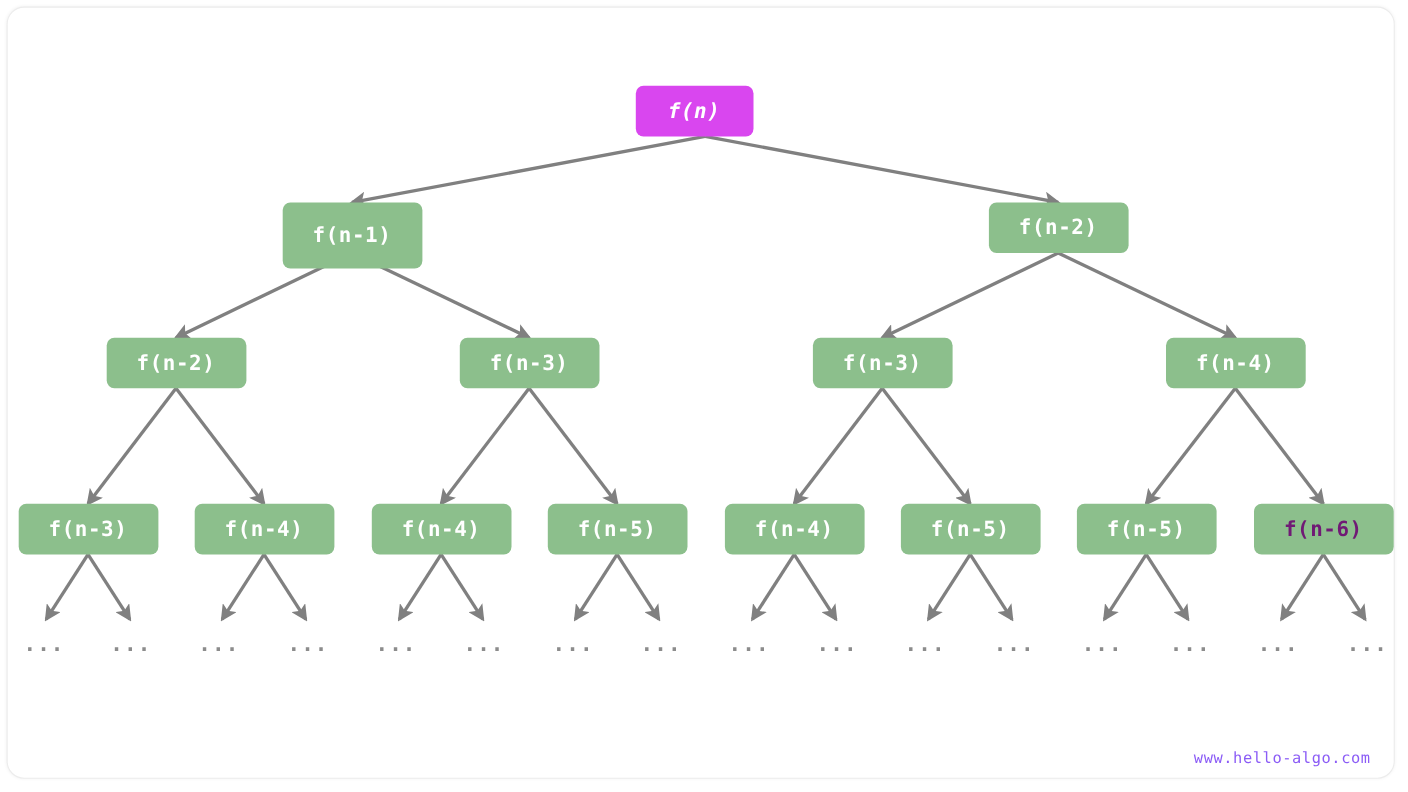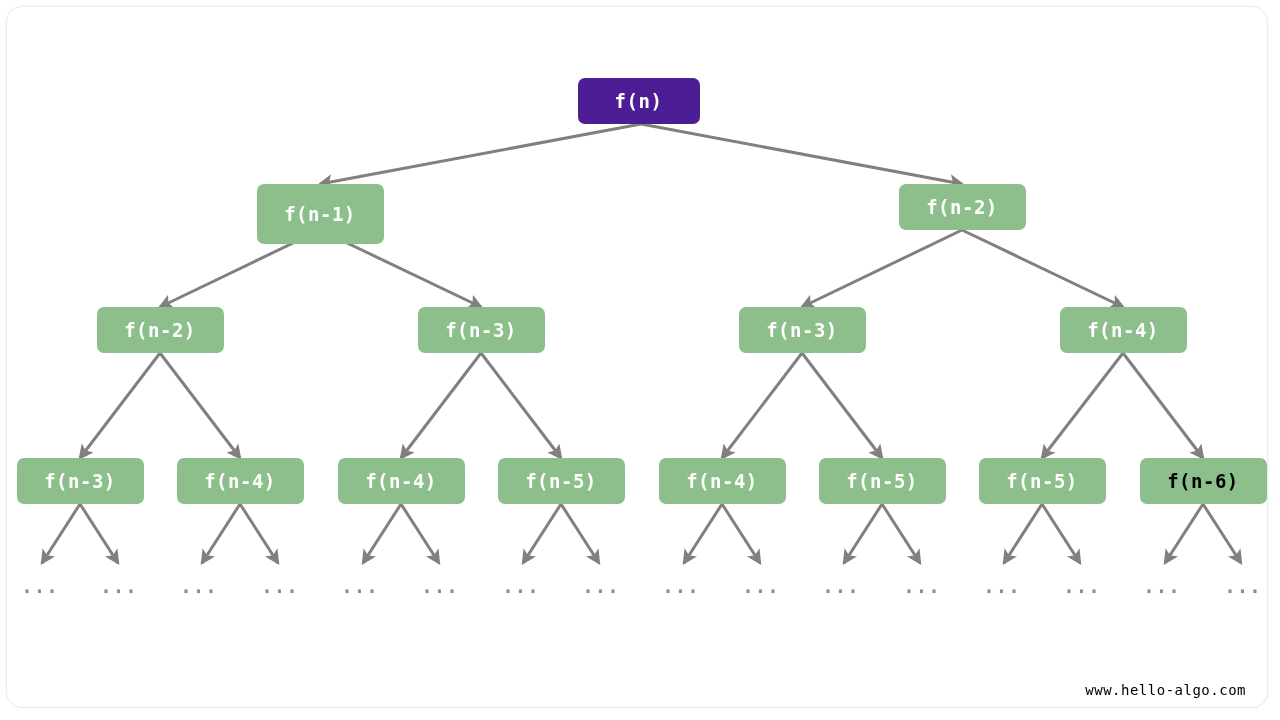--- a/index.html
+++ b/index.html
@@ -67,21 +67,21 @@
     letter-spacing: 1px;
     text-align: center;
     transform: translateX(-50%);
     white-space: nowrap;
   }
 
   #watermark {
     position: absolute;
     right: 34px;
     bottom: 22px;
-    color: #000000;
+    color: #8b5cf6;
     font-family: "DejaVu Sans Mono", monospace;
     font-size: 14px;
     letter-spacing: 0.5px;
     white-space: nowrap;
   }
 </style>
 </head>
 <body>
 
 <div id="canvas">
@@ -121,35 +121,35 @@
         <line x1="882" y1="504" x2="844" y2="563" stroke="#808080" stroke-width="3" stroke-linecap="butt" marker-end="url(#arrowhead)"></line>
         <line x1="882" y1="504" x2="920" y2="563" stroke="#808080" stroke-width="3" stroke-linecap="butt" marker-end="url(#arrowhead)"></line>
         <line x1="1042" y1="504" x2="1004" y2="563" stroke="#808080" stroke-width="3" stroke-linecap="butt" marker-end="url(#arrowhead)"></line>
         <line x1="1042" y1="504" x2="1080" y2="563" stroke="#808080" stroke-width="3" stroke-linecap="butt" marker-end="url(#arrowhead)"></line>
         <line x1="1203" y1="504" x2="1165" y2="563" stroke="#808080" stroke-width="3" stroke-linecap="butt" marker-end="url(#arrowhead)"></line>
         <line x1="1203" y1="504" x2="1241" y2="563" stroke="#808080" stroke-width="3" stroke-linecap="butt" marker-end="url(#arrowhead)"></line>
       </g>
   </svg>
 
   <div id="node-layer">
-      <div class="node" style="left: 577.5px; top: 78px; width: 122px; height: 46px; background: #4c1d95; color: rgb(255, 255, 255);">f(n)</div>
+      <div class="node" style="left: 577.5px; top: 78px; width: 107px; height: 46px; background: #d946ef; color: rgb(255, 255, 255); font-style: italic;">f(n)</div>
       <div class="node" style="left: 256.5px; top: 184px; width: 127px; height: 60px; background: rgb(140, 191, 140); color: rgb(255, 255, 255);">f(n-1)</div>
       <div class="node" style="left: 898.5px; top: 184px; width: 127px; height: 46px; background: rgb(140, 191, 140); color: rgb(255, 255, 255);">f(n-2)</div>
       <div class="node" style="left: 96.5px; top: 307px; width: 127px; height: 46px; background: rgb(140, 191, 140); color: rgb(255, 255, 255);">f(n-2)</div>
       <div class="node" style="left: 417.5px; top: 307px; width: 127px; height: 46px; background: rgb(140, 191, 140); color: rgb(255, 255, 255);">f(n-3)</div>
       <div class="node" style="left: 738.5px; top: 307px; width: 127px; height: 46px; background: rgb(140, 191, 140); color: rgb(255, 255, 255);">f(n-3)</div>
       <div class="node" style="left: 1059.5px; top: 307px; width: 127px; height: 46px; background: rgb(140, 191, 140); color: rgb(255, 255, 255);">f(n-4)</div>
       <div class="node" style="left: 16.5px; top: 458px; width: 127px; height: 46px; background: rgb(140, 191, 140); color: rgb(255, 255, 255);">f(n-3)</div>
       <div class="node" style="left: 176.5px; top: 458px; width: 127px; height: 46px; background: rgb(140, 191, 140); color: rgb(255, 255, 255);">f(n-4)</div>
       <div class="node" style="left: 337.5px; top: 458px; width: 127px; height: 46px; background: rgb(140, 191, 140); color: rgb(255, 255, 255);">f(n-4)</div>
       <div class="node" style="left: 497.5px; top: 458px; width: 127px; height: 46px; background: rgb(140, 191, 140); color: rgb(255, 255, 255);">f(n-5)</div>
       <div class="node" style="left: 658.5px; top: 458px; width: 127px; height: 46px; background: rgb(140, 191, 140); color: rgb(255, 255, 255);">f(n-4)</div>
       <div class="node" style="left: 818.5px; top: 458px; width: 127px; height: 46px; background: rgb(140, 191, 140); color: rgb(255, 255, 255);">f(n-5)</div>
       <div class="node" style="left: 978.5px; top: 458px; width: 127px; height: 46px; background: rgb(140, 191, 140); color: rgb(255, 255, 255);">f(n-5)</div>
-      <div class="node" style="left: 1139.5px; top: 458px; width: 127px; height: 46px; background: rgb(140, 191, 140); color: #000000;">f(n-6)</div>
+      <div class="node" style="left: 1139.5px; top: 458px; width: 127px; height: 46px; background: rgb(140, 191, 140); color: #701a75;">f(n-6)</div>
     </div>
   <div id="ellipsis-layer">
       <div class="ellipsis" style="left: 40px; top: 575px; color: rgb(140, 140, 140);">...</div>
       <div class="ellipsis" style="left: 119px; top: 575px; color: rgb(140, 140, 140);">...</div>
       <div class="ellipsis" style="left: 199px; top: 575px; color: rgb(140, 140, 140);">...</div>
       <div class="ellipsis" style="left: 280px; top: 575px; color: rgb(140, 140, 140);">...</div>
       <div class="ellipsis" style="left: 360px; top: 575px; color: rgb(140, 140, 140);">...</div>
       <div class="ellipsis" style="left: 440px; top: 575px; color: rgb(140, 140, 140);">...</div>
       <div class="ellipsis" style="left: 521px; top: 575px; color: rgb(140, 140, 140);">...</div>
       <div class="ellipsis" style="left: 601px; top: 575px; color: rgb(140, 140, 140);">...</div>

